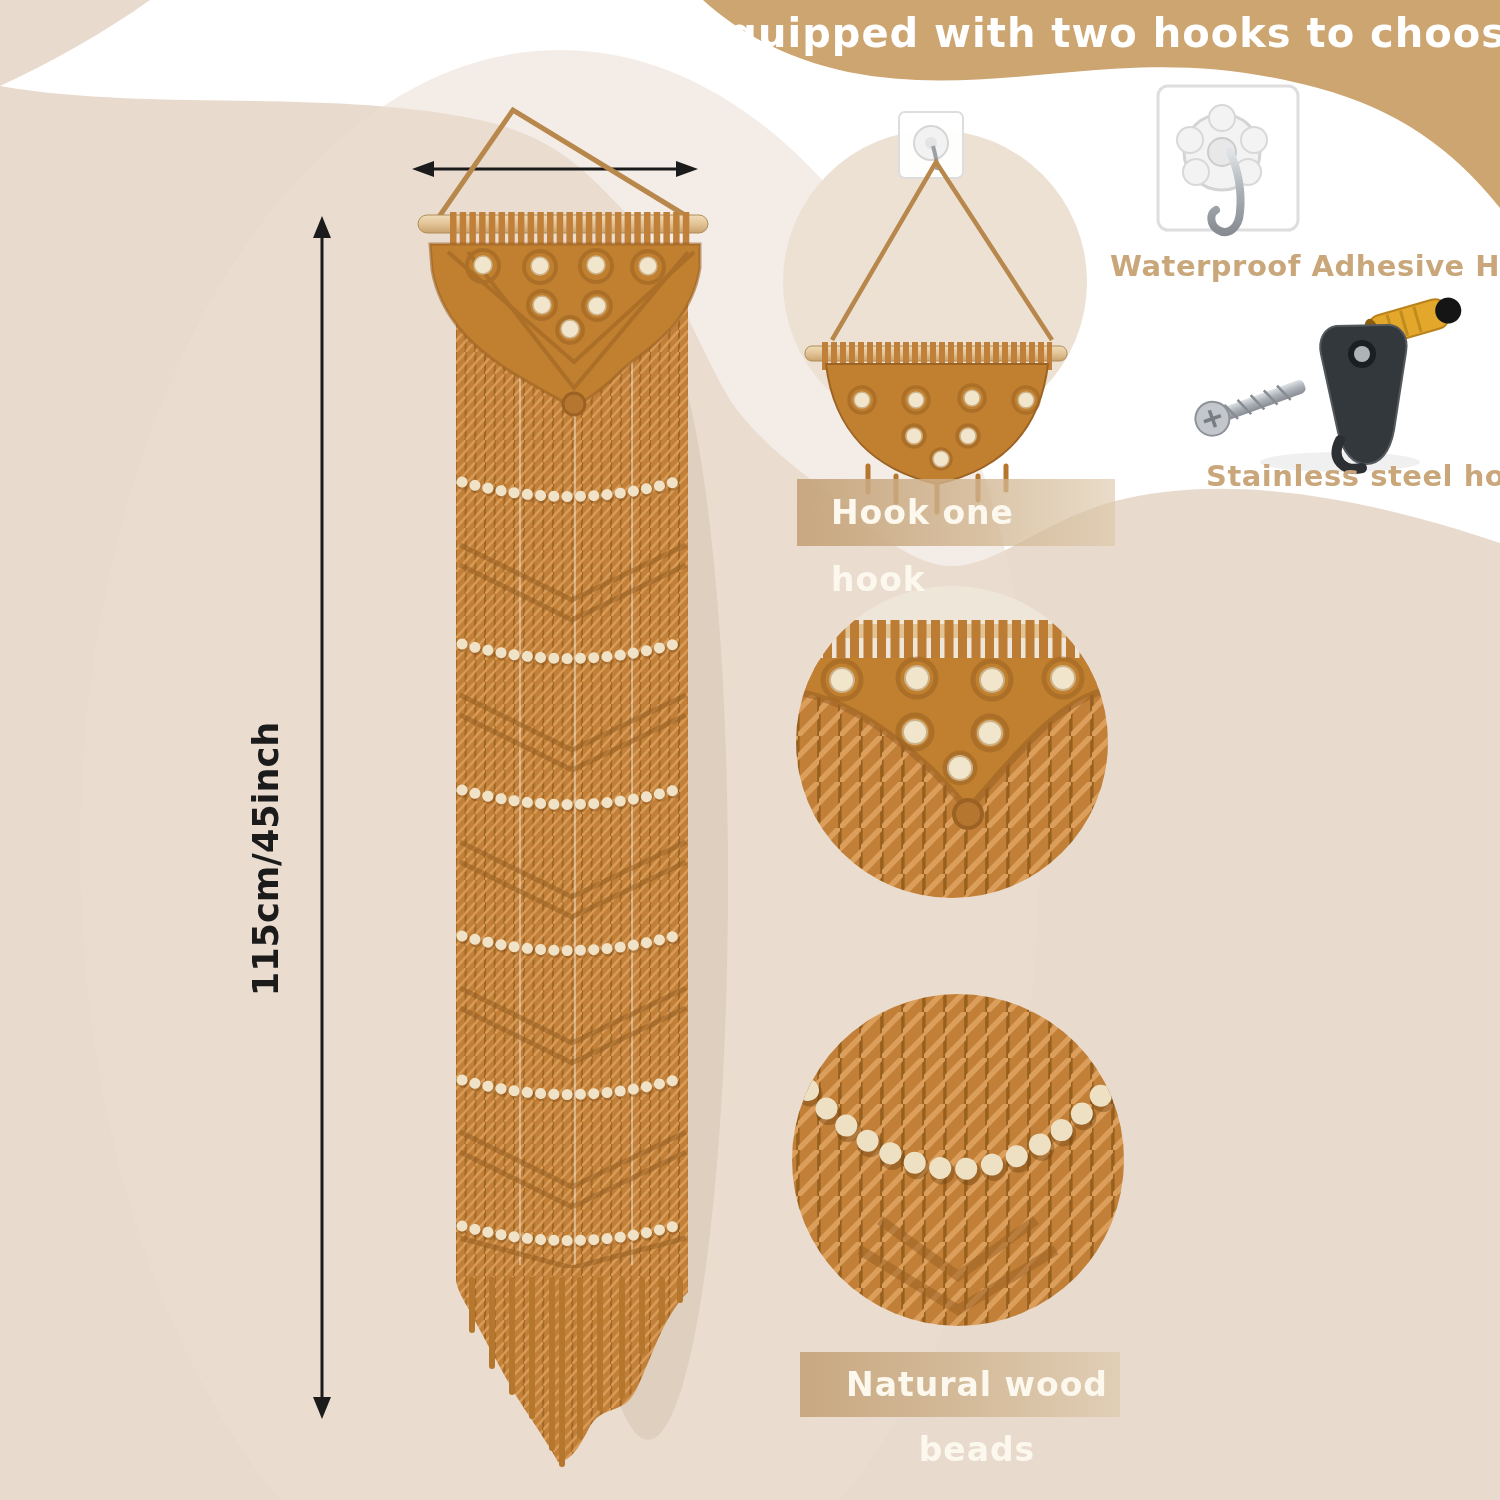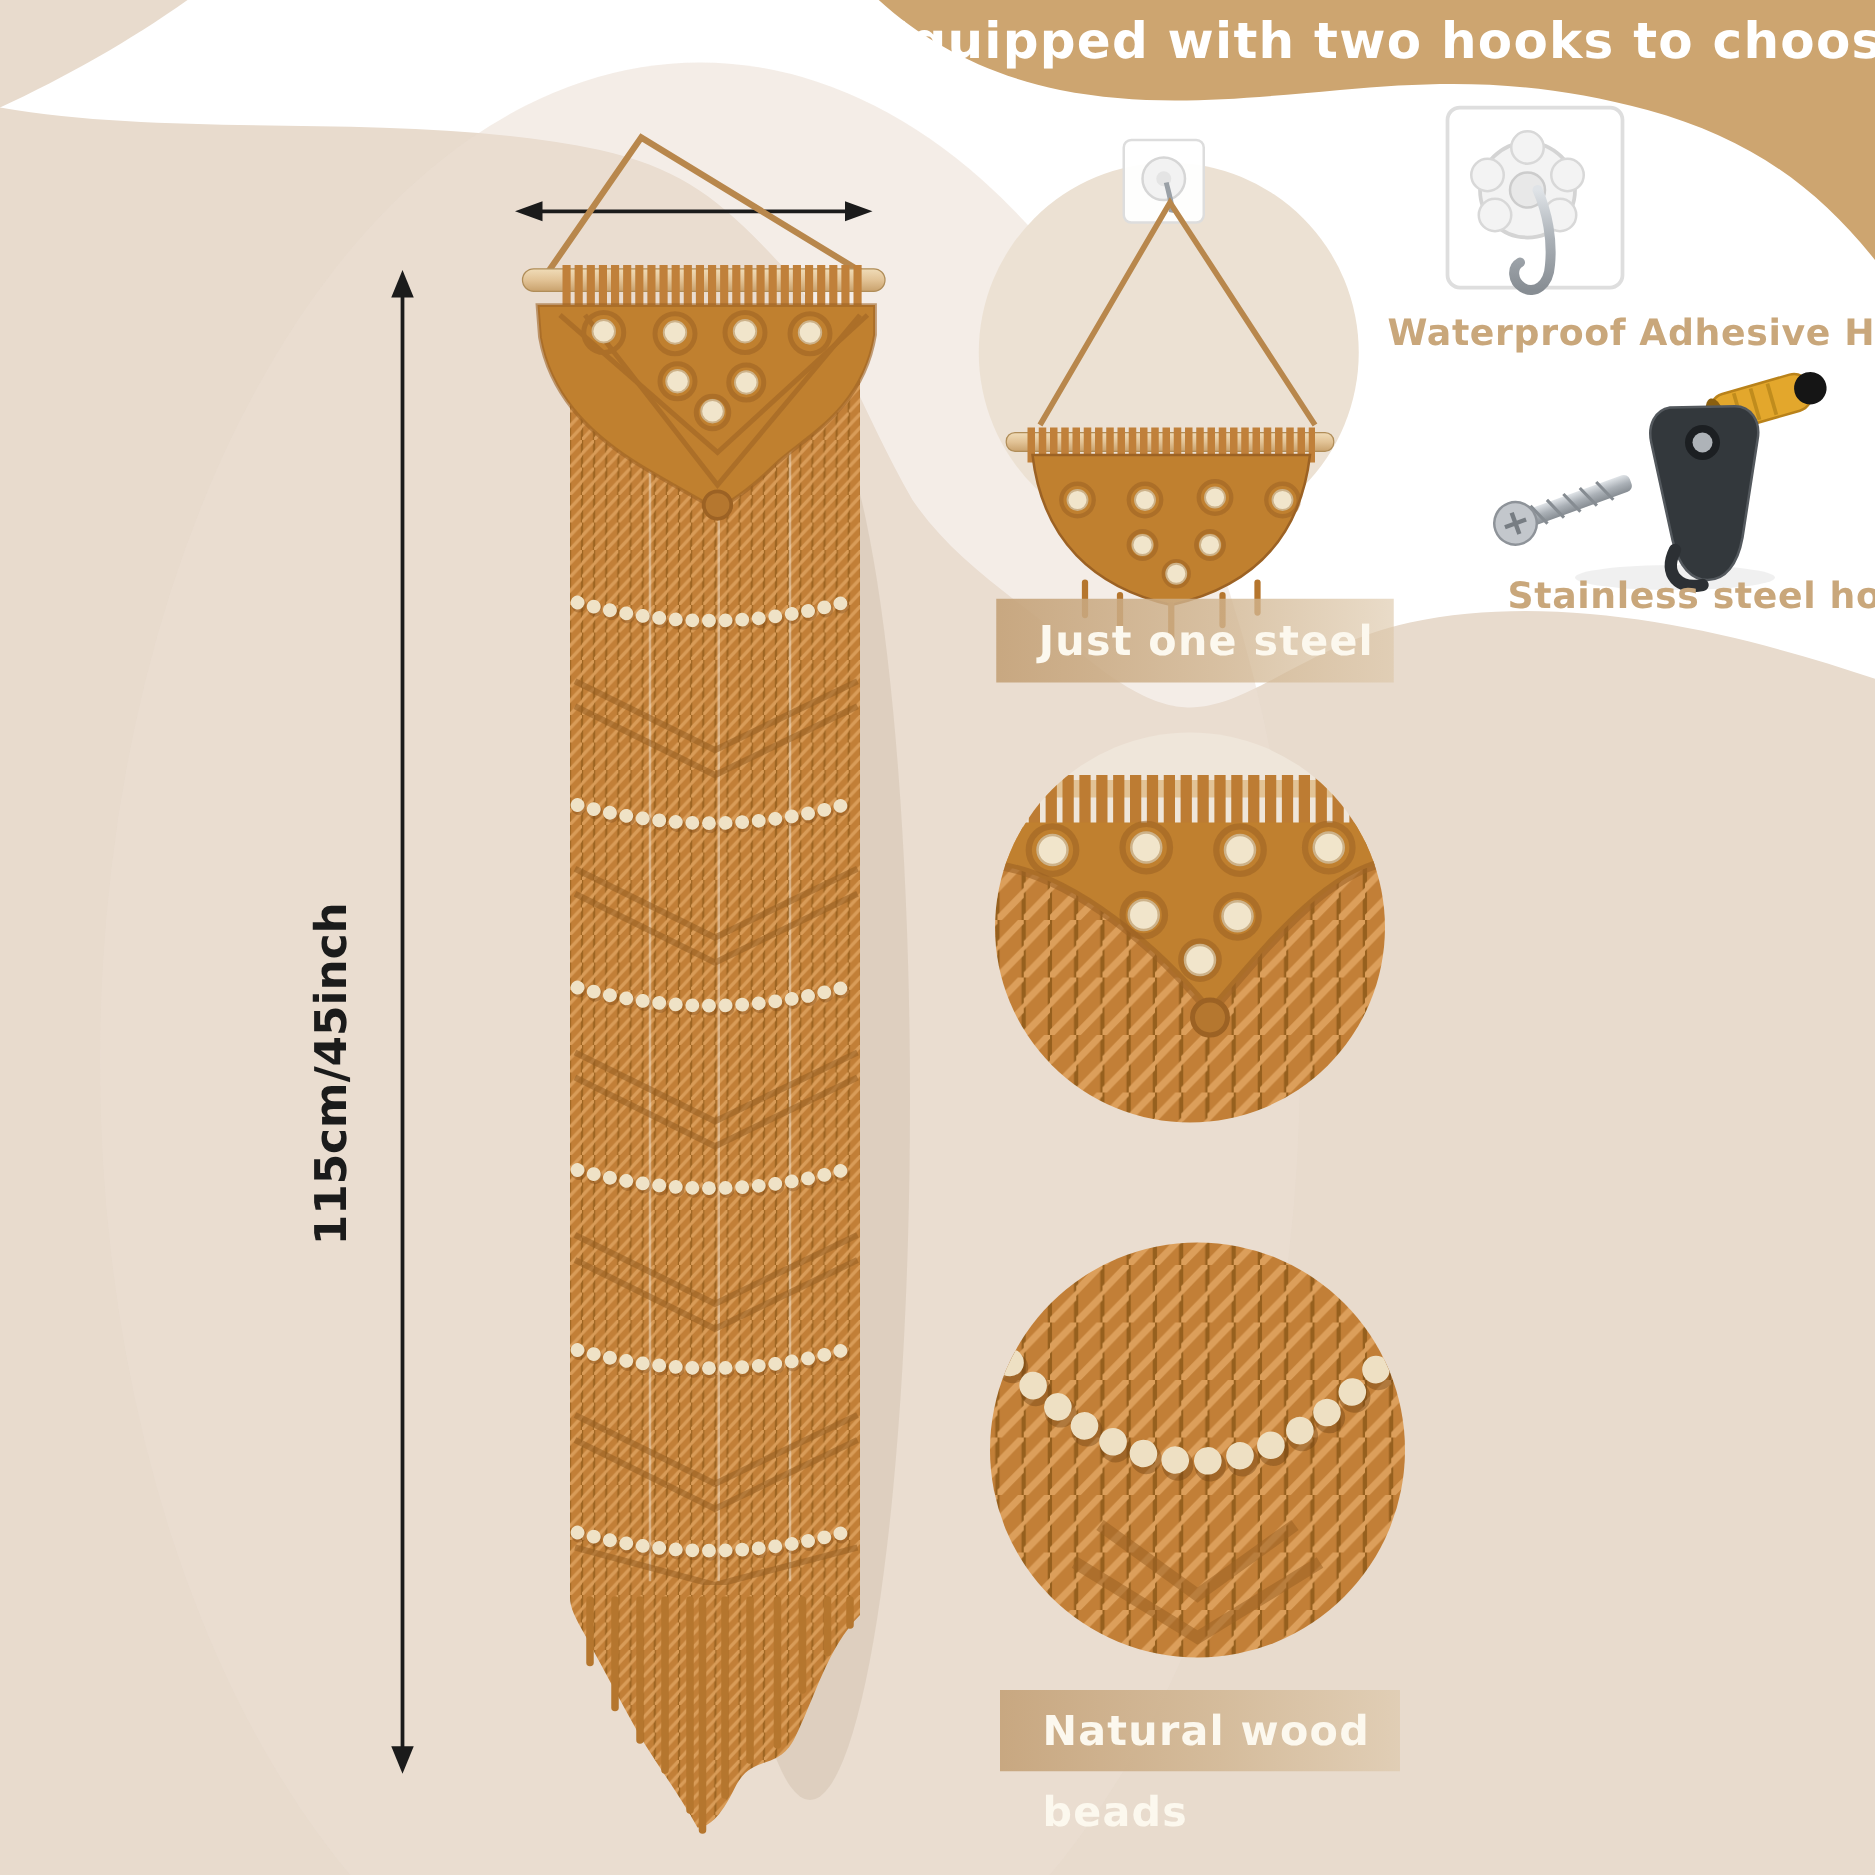--- a/index.html
+++ b/index.html
@@ -14,21 +14,21 @@
     font-size:35px;font-weight:700;color:#1b1b1b;transform:rotate(-90deg);}
   .cap{font-size:29px;font-weight:600;color:#c9a77b;letter-spacing:.5px;}
   .cap-adhesive{left:1110px;top:249px;}
   .cap-steel{left:1206px;top:459px;}
   .bar{position:absolute;background:linear-gradient(90deg,rgba(197,163,122,.92) 0%,
       rgba(208,180,143,.80) 55%,rgba(220,198,167,.62) 100%);
       color:#fcf8ee;font-size:33px;font-weight:600;letter-spacing:1px;}
   .bar span{display:block;padding-left:34px;}
   .bar1{left:797px;top:479px;width:318px;height:67px;line-height:67px;}
   .bar2{left:797px;top:904px;width:320px;height:68px;line-height:68px;}
-  .bar3{left:800px;top:1352px;width:320px;height:65px;line-height:65px;}
+  .bar3{left:800px;top:1352px;width:320px;height:65px;line-height:65px;text-align:center;}
 </style>
 </head>
 <body>
 
 <div id="canvas">
 
 <svg id="bg-svg" width="1500" height="1500" viewBox="0 0 1500 1500">
   <defs>
     <linearGradient id="wood" x1="0" y1="0" x2="0" y2="1">
       <stop offset="0" stop-color="#f0dcb8"></stop>
@@ -293,19 +293,19 @@
 </svg>
 
 <div class="txt banner-title">Equipped with two hooks to choose from</div>
 
 <div class="txt dim-h">115cm/45inch</div>
 
 <div class="txt cap cap-adhesive">Waterproof Adhesive Hook</div>
 <div class="txt cap cap-steel">Stainless steel hook</div>
 
 <div class="bar bar1">
-  <span>Just one steel</span>
+  <span>Hook one hook</span>
 </div>
 <div class="bar bar3">
   <span>Natural wood beads</span>
 </div>
 
 </div>
 
 </body></html>

